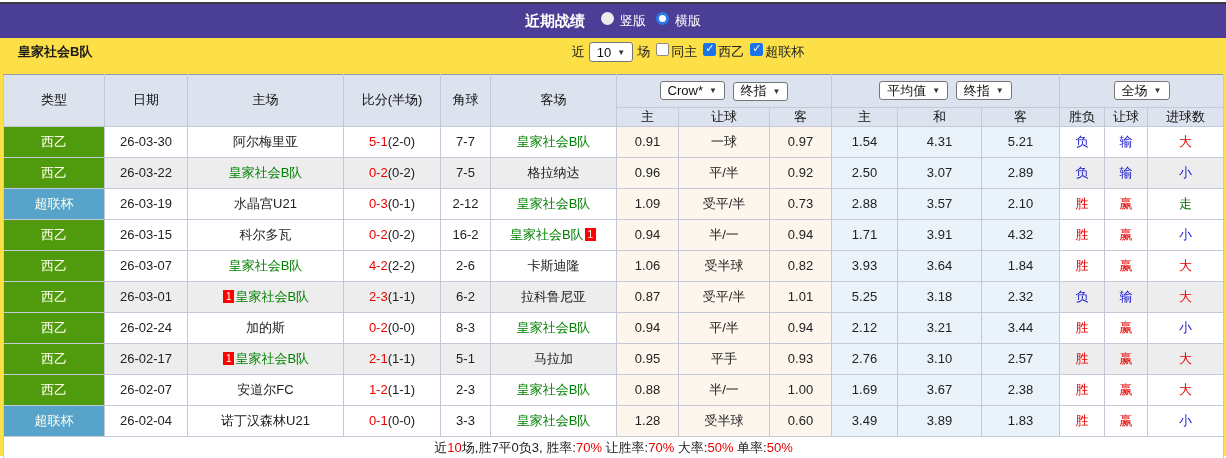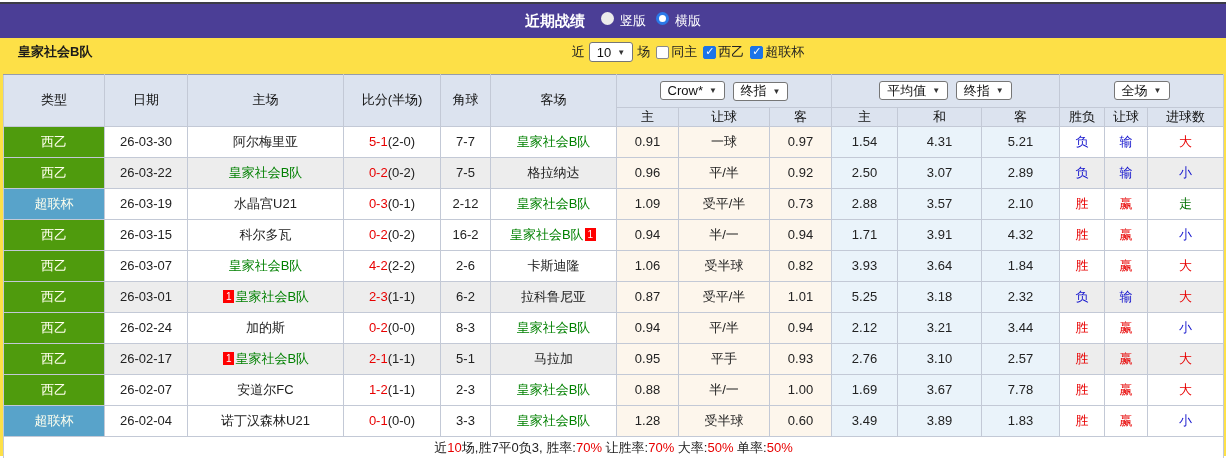--- a/index.html
+++ b/index.html
@@ -16,21 +16,21 @@
 
   .content { background:#fde047; height:418px; }
   .filter-bar { height:28px; position:relative; display:flex; align-items:center; font-size:13px; color:#222; }
   .team-name { position:absolute; left:18px; font-weight:bold; color:#1a1a1a; }
   .filter-controls { margin:0 auto; display:flex; align-items:center; gap:4px; position:relative; left:75px; }
   .select-pill { display:inline-flex; align-items:center; gap:6px; background:#fff; border:1px solid #767676; border-radius:3px; padding:1px 7px; height:20px; font-size:13px; color:#111; cursor:default; }
   .select-pill .caret { font-size:8px; color:#333; }
   .checkbox { width:13px; height:13px; display:inline-block; background:#fff; border:1px solid #8a8a8a; border-radius:2px; position:relative; vertical-align:-2px; }
   .checkbox.checked { background:#1b74e8; border-color:#1b74e8; }
   .checkbox.checked::after { content:"✓"; position:absolute; left:1px; top:-2px; color:#fff; font-size:11px; font-weight:bold; }
-  .cb-group { display:inline-flex; align-items:center; gap:2px; margin-left:2px; }
+  .cb-group { display:inline-flex; align-items:flex-start; gap:2px; margin-left:2px; }
 
   .table-wrap { padding:8px 3px 0 3px; }
   table { border-collapse:collapse; table-layout:fixed; width:1220px; font-size:13px; }
   th, td { border:1px solid #c3c9d6; text-align:center; overflow:hidden; white-space:nowrap; }
   thead th, thead td { background:#dce3ef; font-weight:normal; color:#111; }
   thead tr:first-child th, thead tr:first-child td { border-top:1px solid #969cab; }
   thead .dd-row { height:22px; }
   thead .sub-row { height:19px; }
   .dd-cell { padding:6px 0; }
   .dd-cell .select-pill { height:19px; margin:0 2px; }
@@ -302,21 +302,21 @@
     <td class="plain">26-02-07</td>
     <td class="plain"><span>安道尔FC</span></td>
     <td class="plain"><span class="c-red">1-2</span><span>(1-1)</span></td>
     <td class="plain">2-3</td>
     <td class="plain"><span class="team-green">皇家社会B队</span></td>
     <td class="bg-cream">0.88</td>
     <td class="bg-cream">半/一</td>
     <td class="bg-cream">1.00</td>
     <td class="bg-blue">1.69</td>
     <td class="bg-blue">3.67</td>
-    <td class="bg-blue">7.78</td>
+    <td class="bg-blue">2.38</td>
     <td class="plain c-red">胜</td>
     <td class="plain c-red">赢</td>
     <td class="plain c-red">大</td>
   </tr>
             <tr>
     <td class="league badge-blue">超联杯</td>
     <td class="plain">26-02-04</td>
     <td class="plain"><span>诺丁汉森林U21</span></td>
     <td class="plain"><span class="c-red">0-1</span><span>(0-0)</span></td>
     <td class="plain">3-3</td>

